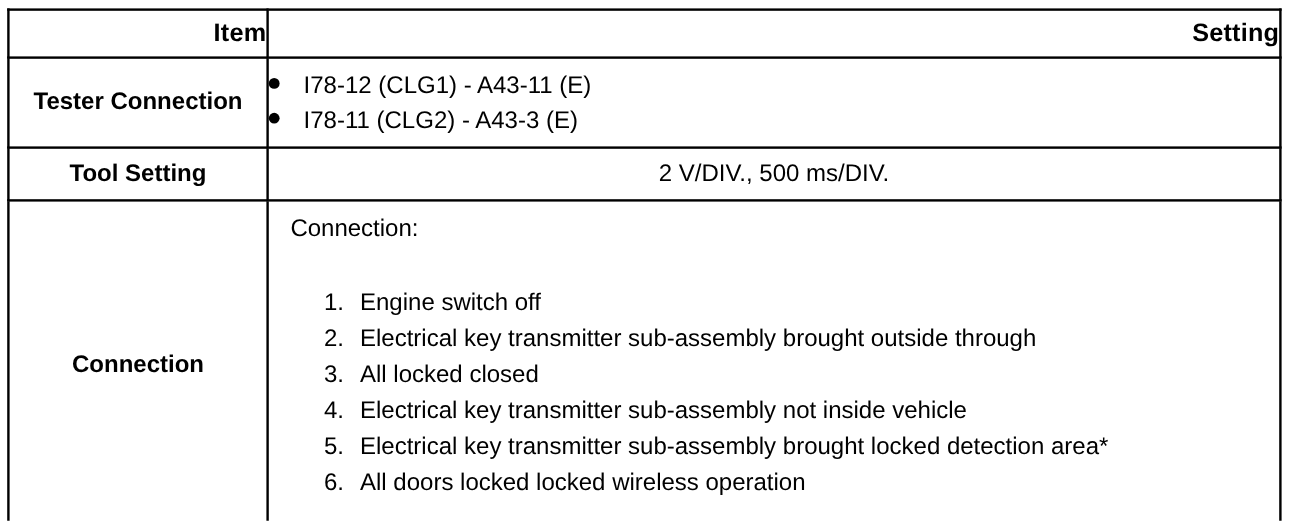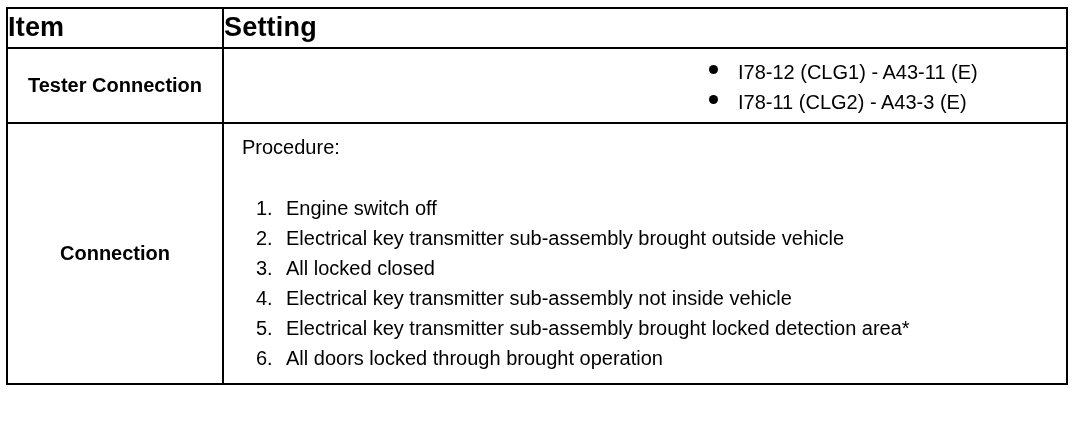--- a/index.html
+++ b/index.html
@@ -51,23 +51,23 @@
   .cell-pad {
     padding: 4px 6px;
   }
 
   
   .hdr-row th {
     height: 38px;
     border-bottom-width: 3px;
   }
   .hdr-text {
-    font-size: 27px;
+    font-size: 21px;
     font-weight: bold;
-    text-align: left;
+    text-align: right;
     line-height: 1.1;
     letter-spacing: 0.2px;
   }
 
   
   .label-cell {
     text-align: center;
   }
   .label-text {
     font-size: 20px;
@@ -85,21 +85,20 @@
     margin: 0;
     padding: 0;
     display: block;
     width: 100%;
   }
   .bullet-list li {
     display: block;
     font-size: 20px;
     line-height: 28px;
     white-space: nowrap;
-    padding-left: 485px;
   }
   .bullet-dot {
     display: inline-block;
     width: 9px;
     height: 9px;
     border-radius: 50%;
     background: #000000;
     vertical-align: middle;
     position: relative;
     top: -2px;
@@ -125,21 +124,21 @@
     padding: 11px 8px 10px 18px;
     text-align: left;
   }
   .procedure-heading {
     font-size: 20px;
     line-height: 1.2;
     margin: 0 0 34px 0;
   }
   .procedure-list {
     list-style: none;
-    margin: 0;
+    margin: 14px;
     padding: 0;
   }
   .procedure-list li {
     display: block;
     font-size: 20px;
     line-height: 30px;
     white-space: nowrap;
     padding-left: 14px;
   }
   .step-num {
@@ -184,46 +183,54 @@
             <li>
               <span class="bullet-dot"></span><span class="bullet-text">I78-12 (CLG1) - A43-11 (E)</span>
             </li>
             <li>
               <span class="bullet-dot"></span><span class="bullet-text">I78-11 (CLG2) - A43-3 (E)</span>
             </li>
           </ul>
         </td>
       </tr>
 
+      <tr class="tool-row">
+        <td class="cell-pad label-cell">
+          <div class="label-text">Tool Setting</div>
+        </td>
+        <td class="cell-pad">
+          <div class="centered-value">2 V/DIV., 500 ms/DIV.</div>
+        </td>
+      </tr>
 
       <tr class="cond-row">
         <td class="cell-pad label-cell">
           <div class="label-text">Connection</div>
         </td>
         <td>
           <div class="cond-content">
-            <div class="procedure-heading">Procedure:</div>
+            <div class="procedure-heading">Connection:</div>
             <ol class="procedure-list">
               <li>
                 <span class="step-num">1.</span><span class="step-text">Engine switch off</span>
               </li>
               <li>
-                <span class="step-num">2.</span><span class="step-text">Electrical key transmitter sub-assembly brought outside vehicle</span>
+                <span class="step-num">2.</span><span class="step-text">Electrical key transmitter sub-assembly brought outside through</span>
               </li>
               <li>
                 <span class="step-num">3.</span><span class="step-text">All locked closed</span>
               </li>
               <li>
                 <span class="step-num">4.</span><span class="step-text">Electrical key transmitter sub-assembly not inside vehicle</span>
               </li>
               <li>
                 <span class="step-num">5.</span><span class="step-text">Electrical key transmitter sub-assembly brought locked detection area*</span>
               </li>
               <li>
-                <span class="step-num">6.</span><span class="step-text">All doors locked through brought operation</span>
+                <span class="step-num">6.</span><span class="step-text">All doors locked locked wireless operation</span>
               </li>
             </ol>
           </div>
         </td>
       </tr>
 
     </tbody>
   </table>
 
 </div>

